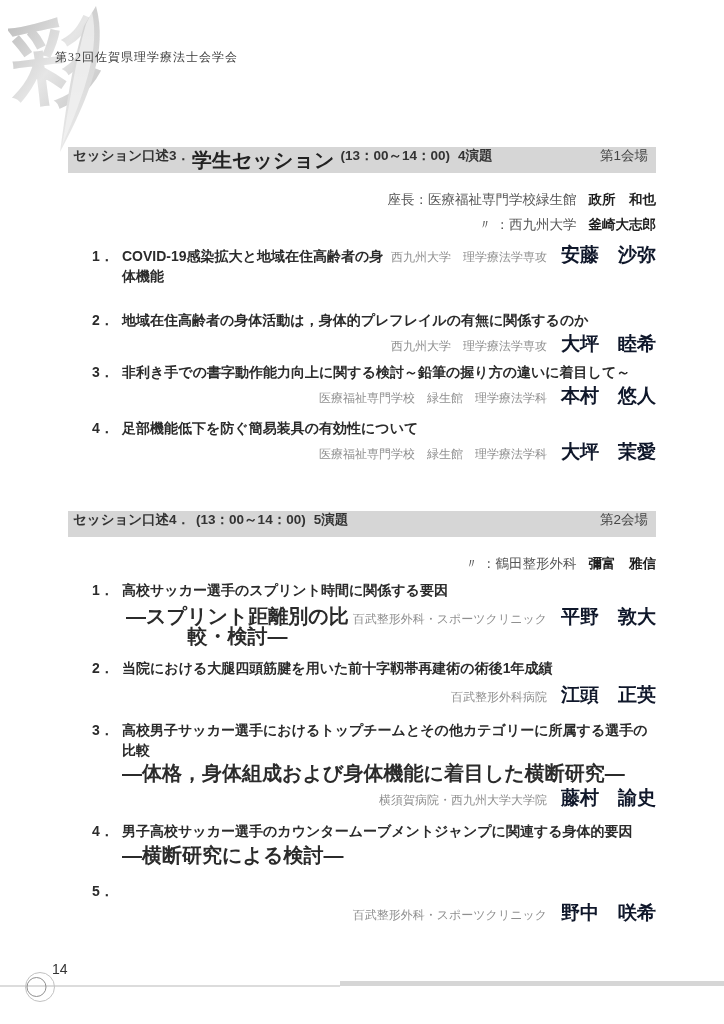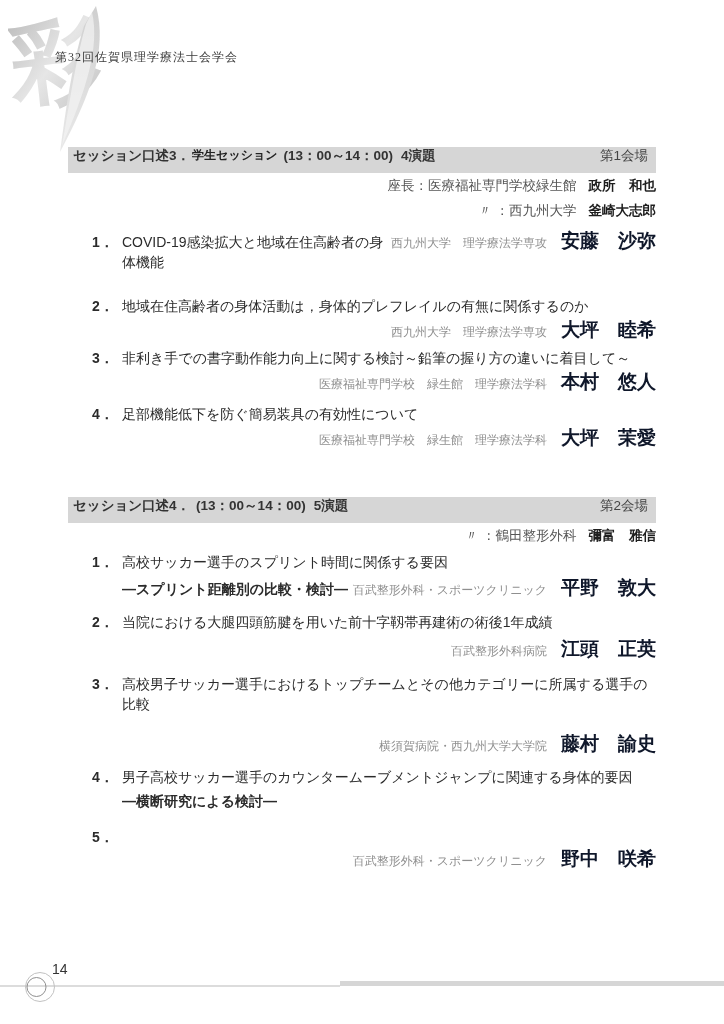--- a/index.html
+++ b/index.html
@@ -19,33 +19,33 @@
     font-size:12px;color:#3c3c3c;letter-spacing:1px;
   }
   
   .content{position:absolute;left:68px;top:0;width:588px;z-index:2;}
   .session-bar{
     display:flex;align-items:flex-start;
     height:26px;background:#d6d6d6;
     padding:0 8px 0 5px;box-sizing:border-box;
   }
   .bar-prefix{font-size:13.5px;font-weight:bold;color:#333;}
-  .bar-title{font-size:12px;font-weight:bold;color:#222;margin-left:2px;font-family:Liberation Mono, monospace;}
+  .bar-title{font-size:20px;font-weight:bold;color:#222;margin-left:2px;font-family:Liberation Mono, monospace;}
   .bar-time{font-size:13.5px;font-weight:bold;color:#333;margin-left:6px;}
   .bar-count{font-size:13.5px;font-weight:bold;color:#333;margin-left:8px;}
   .bar-venue{margin-left:auto;font-size:13.5px;color:#444;}
-  .chairs{margin-top:0;text-align:right;}
+  .chairs{margin-top:14px;text-align:right;}
   .chair-line{line-height:25px;font-size:13.5px;color:#555;}
   .chair-name{font-weight:bold;color:#1e1e1e;margin-left:12px;}
   .row{display:flex;align-items:baseline;line-height:20px;}
   .item-title-row{padding-left:24px;}
   .num{width:30px;flex:0 0 30px;font-size:14px;font-weight:bold;color:#2b2b2b;}
-  .title{font-size:14px;font-weight:normal;color:#2b2b2b;}
+  .title{font-size:14px;font-weight:bold;color:#2b2b2b;}
   .subtitle-row{padding-left:54px;}
-  .subtitle{font-size:14px;font-weight:bold;color:#2b2b2b;text-align:center;}
+  .subtitle{font-size:20px;font-weight:bold;color:#2b2b2b;text-align:center;}
   .credit{margin-left:auto;white-space:nowrap;}
   .credit-row{justify-content:flex-end;}
   .affil{font-size:12px;color:#8f8f8f;}
   .pname{font-size:19px;font-weight:bold;color:#0f172a;margin-left:14px;}
   
   .footer-line-left{position:absolute;left:0;top:985px;width:340px;height:2px;background:#dcdcdc;}
   .footer-line-right{position:absolute;left:340px;top:981px;width:384px;height:5px;background:#d6d6d6;}
   .footer-circles{position:absolute;left:20px;top:966px;z-index:3;}
   .page-number{position:absolute;left:52px;top:961px;font-size:14px;color:#333;z-index:3;}
 </style>
@@ -160,21 +160,24 @@
       <div class="row credit-row" style="margin-top:7px;">
         <span class="credit"><span class="affil">百武整形外科病院</span><span class="pname">江頭　正英</span></span>
       </div>
     </div>
 
     <div>
       <div class="row item-title-row" style="margin-top:13px;">
         <span class="num">3．</span>
         <span class="title">高校男子サッカー選手におけるトップチームとその他カテゴリーに所属する選手の比較</span>
       </div>
-      <div class="row credit-row" style="margin-top:20px;">
+      <div class="row subtitle-row" style="margin-top:3px;">
+        <span class="subtitle">―体格，身体組成および身体機能に着目した横断研究―</span>
+      </div>
+      <div class="row credit-row" style="margin-top:5px;">
         <span class="credit"><span class="affil">横須賀病院・西九州大学大学院</span><span class="pname">藤村　諭史</span></span>
       </div>
     </div>
 
     <div>
       <div class="row item-title-row" style="margin-top:11px;">
         <span class="num">4．</span>
         <span class="title">男子高校サッカー選手のカウンタームーブメントジャンプに関連する身体的要因</span>
       </div>
       <div class="row subtitle-row" style="margin-top:4px;">

